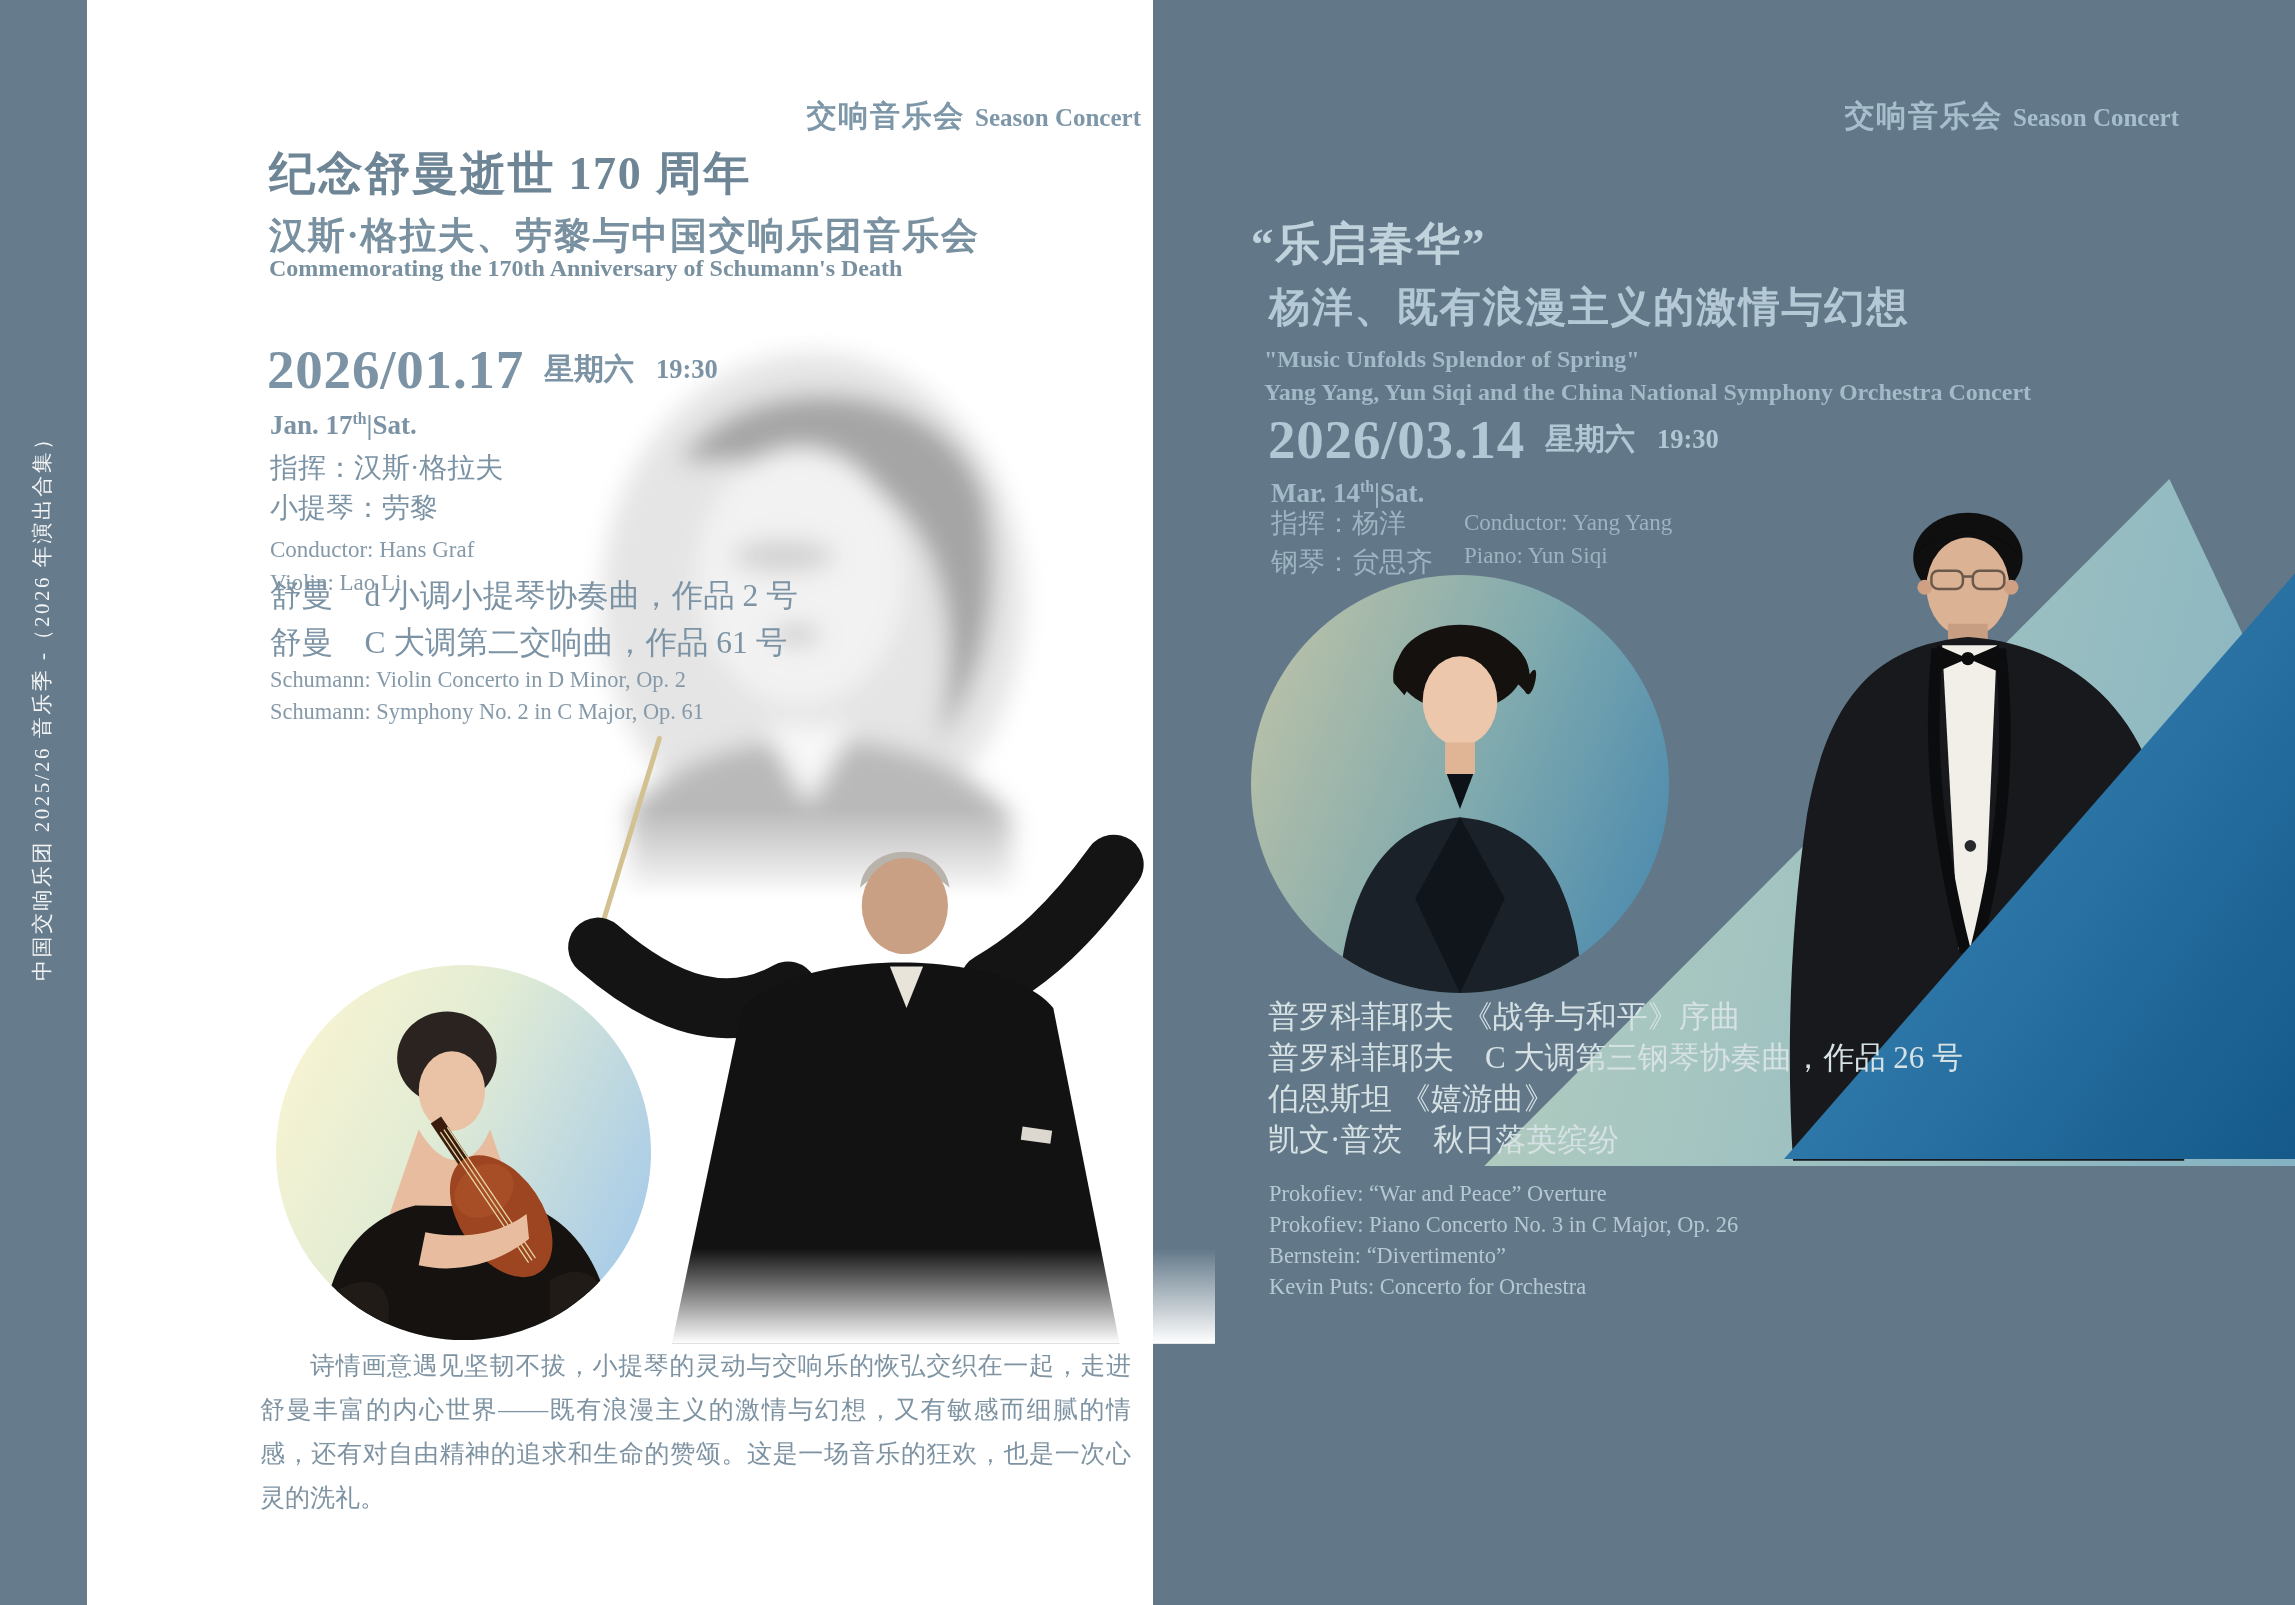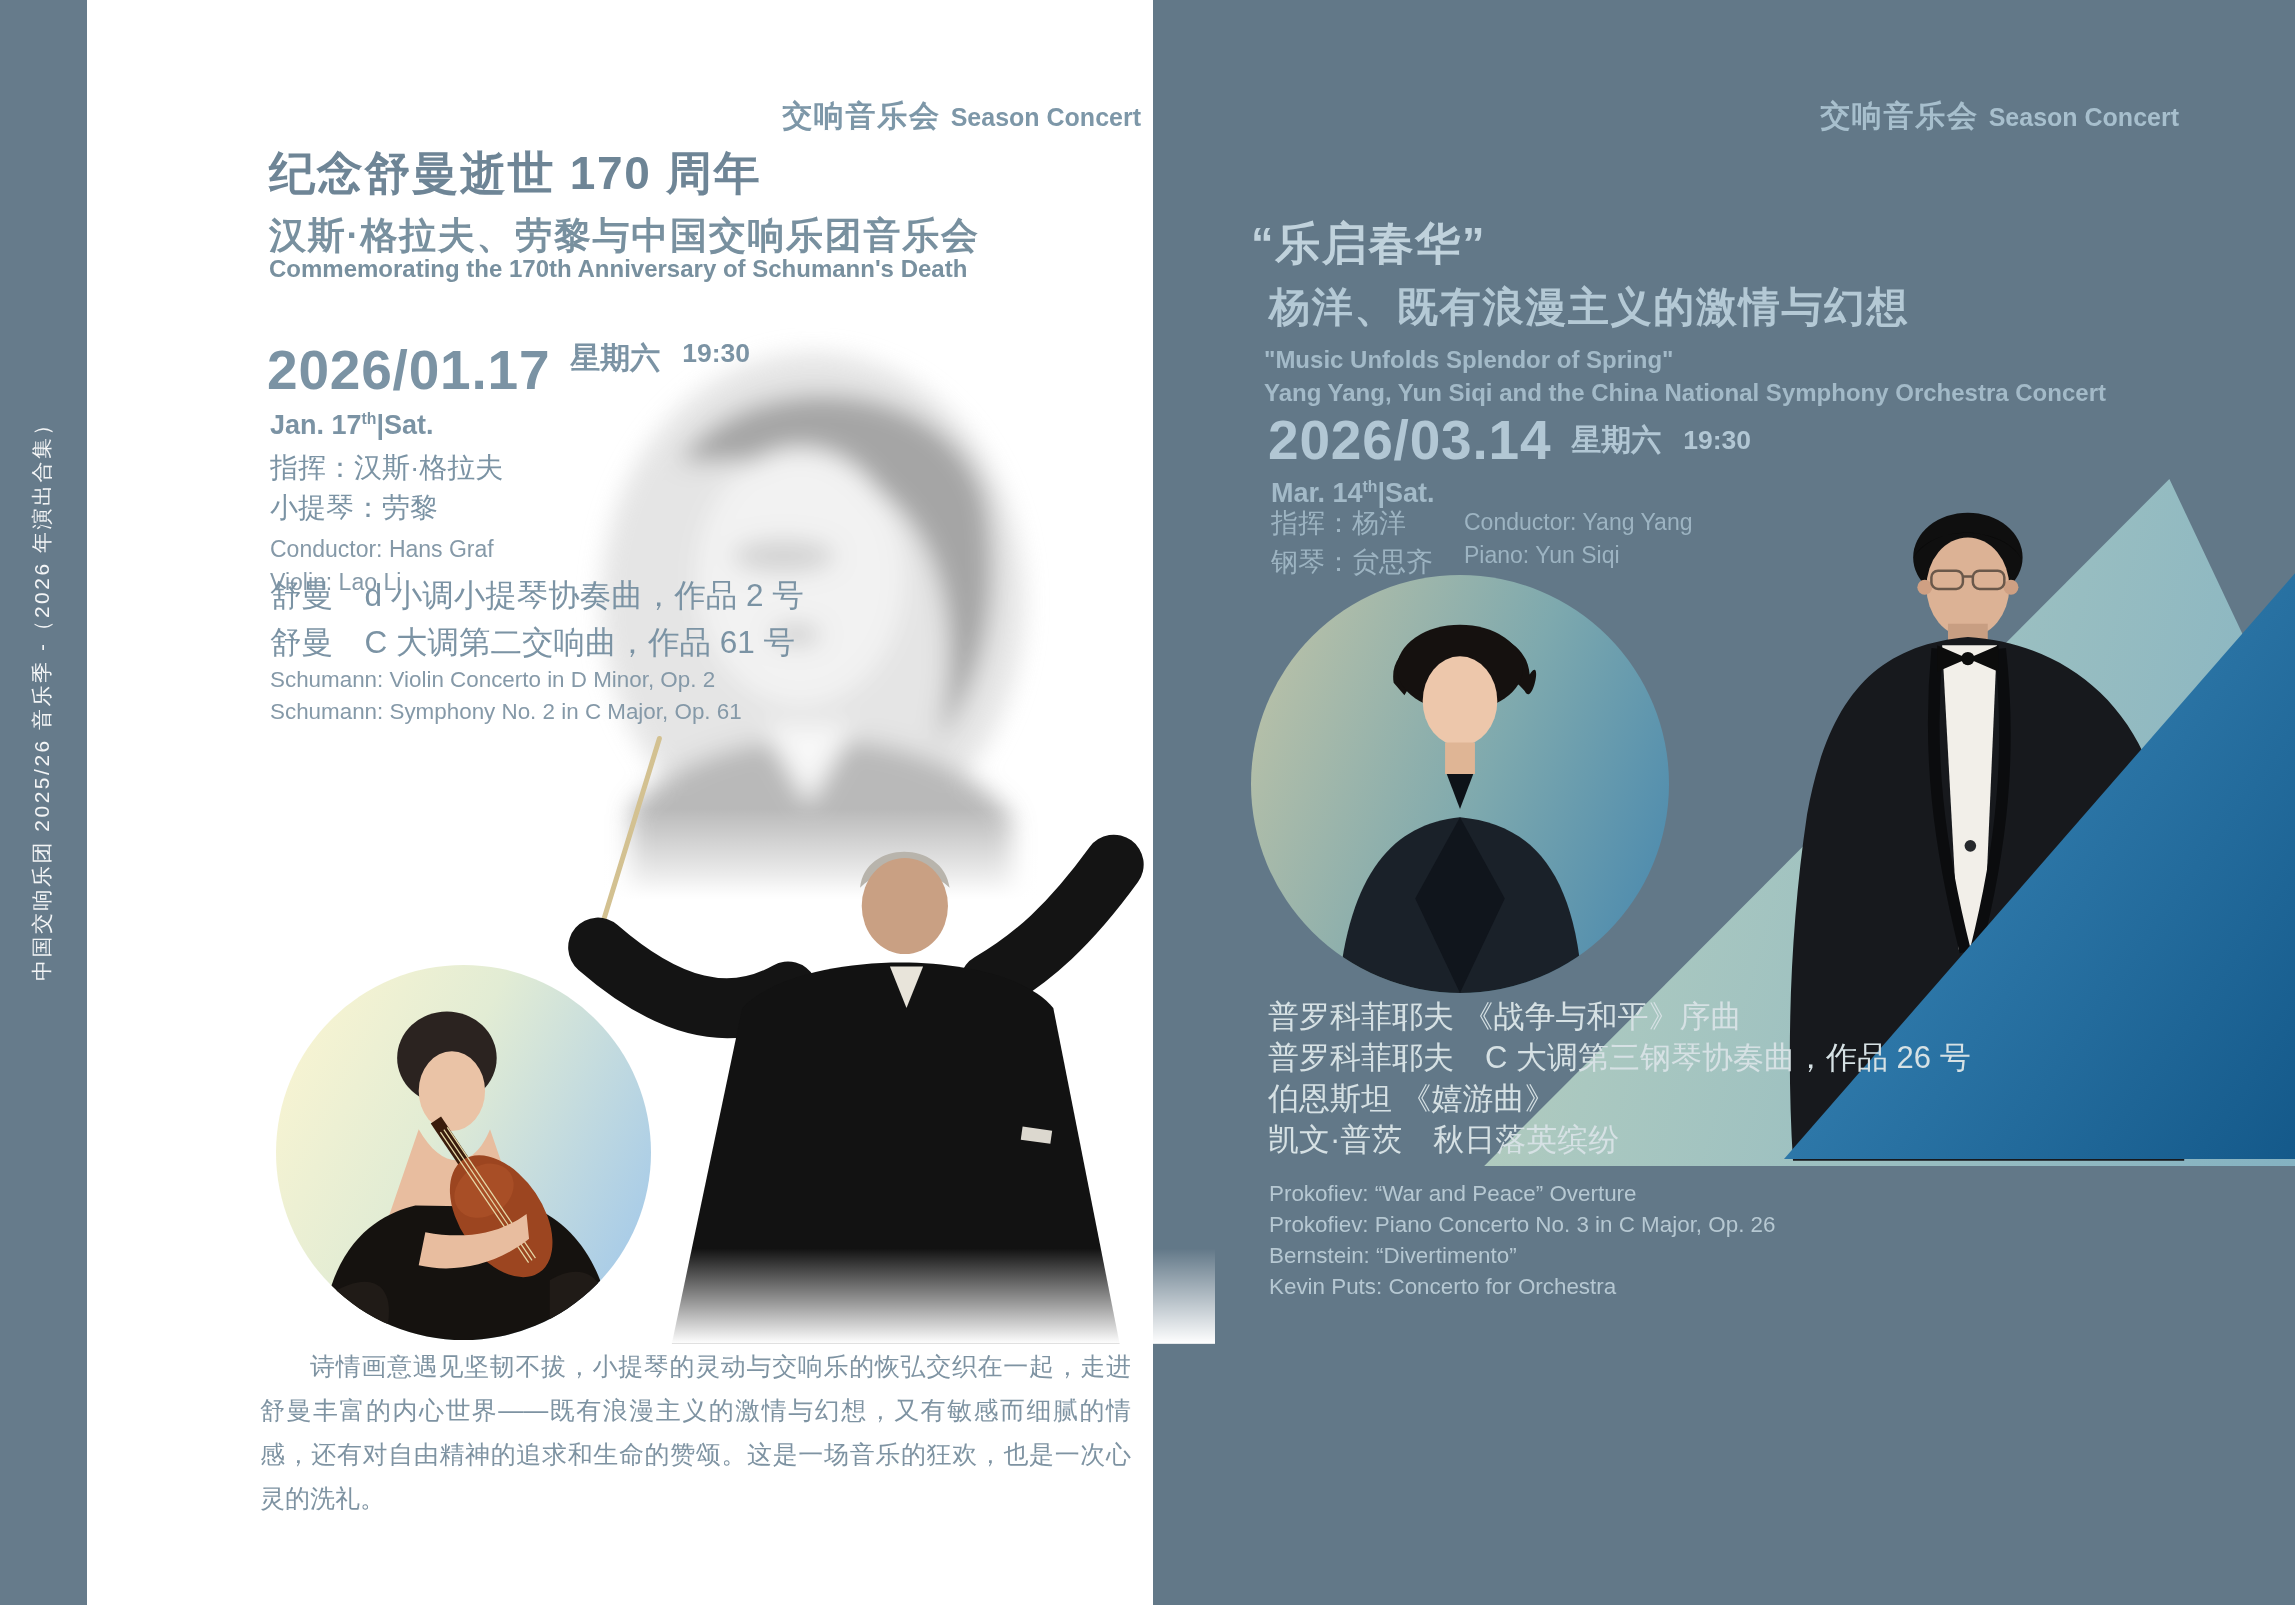--- a/index.html
+++ b/index.html
@@ -1,17 +1,17 @@
 <!DOCTYPE html>
 <html style="font-size:13.3px"><head>
 <meta charset="utf-8">
 <style>
   html,body{margin:0;padding:0;background:#ffffff;}
   .canvas{position:relative;width:2295px;height:1605px;overflow:hidden;background:#0c4a6e;
-          font-family:Liberation Sans, sans-serif;}
+          font-family:Liberation Serif, serif;}
   .abs{position:absolute;}
 
   
   .strip{left:0;top:0;width:87px;height:1605px;background:#667b8b;z-index:5;}
   .strip-text{position:absolute;left:28px;top:981px;width:531px;transform:rotate(-90deg);
               transform-origin:0 0;font-size:21px;letter-spacing:2.5px;color:rgba(255,255,255,.92);
               white-space:nowrap;}
 
   
   .page-left{left:87px;top:0;width:1066px;height:1605px;background:#ffffff;}
@@ -19,21 +19,21 @@
 
   .nowrap{white-space:nowrap;}
 
   
   .l-header{left:630px;top:96px;width:424px;text-align:right;color:#7d97a8;z-index:20;}
   .hdr-cn{font-size:30px;font-weight:700;letter-spacing:1.7px;}
   .hdr-en{font-size:25px;font-weight:700;margin-left:10px;}
   .l-title{left:182px;top:143px;font-size:46px;font-weight:700;letter-spacing:1.7px;color:#6e8596;z-index:20;}
   .l-subtitle{left:182px;top:211px;font-size:37px;font-weight:700;letter-spacing:1.7px;color:#78909f;z-index:20;}
   .l-title-en{left:182px;top:252px;font-size:24px;font-weight:700;line-height:33px;color:#78909f;z-index:20;}
-  .l-date{left:180px;top:338px;display:flex;align-items:flex-start;color:#7b93a4;z-index:20;}
+  .l-date{left:180px;top:338px;display:flex;align-items:center;color:#7b93a4;z-index:20;}
   .date-big{font-size:55px;font-weight:700;letter-spacing:0.8px;}
   .date-week{font-size:30px;font-weight:700;margin-left:20px;}
   .date-time{font-size:26.5px;font-weight:700;margin-left:22px;}
   .l-date-en{left:183px;top:410px;font-size:27px;font-weight:700;color:#7b93a4;z-index:20;}
   .l-date-en sup{font-size:15.8px;}
   .l-credits-cn{left:183px;top:448px;font-size:28px;line-height:40px;color:#7b93a4;z-index:20;}
   .l-credits-en{left:183px;top:533px;font-size:23px;line-height:33px;color:#8599a8;z-index:20;}
   .l-program-cn{left:183px;top:572px;font-size:31.5px;line-height:47px;color:#7b93a4;z-index:20;}
   .l-program-en{left:183px;top:664px;font-size:22.4px;line-height:31.5px;color:#8599a8;z-index:20;}
   .l-desc{left:173px;top:1344px;width:871px;font-size:25px;line-height:44px;color:#7e93a2;

